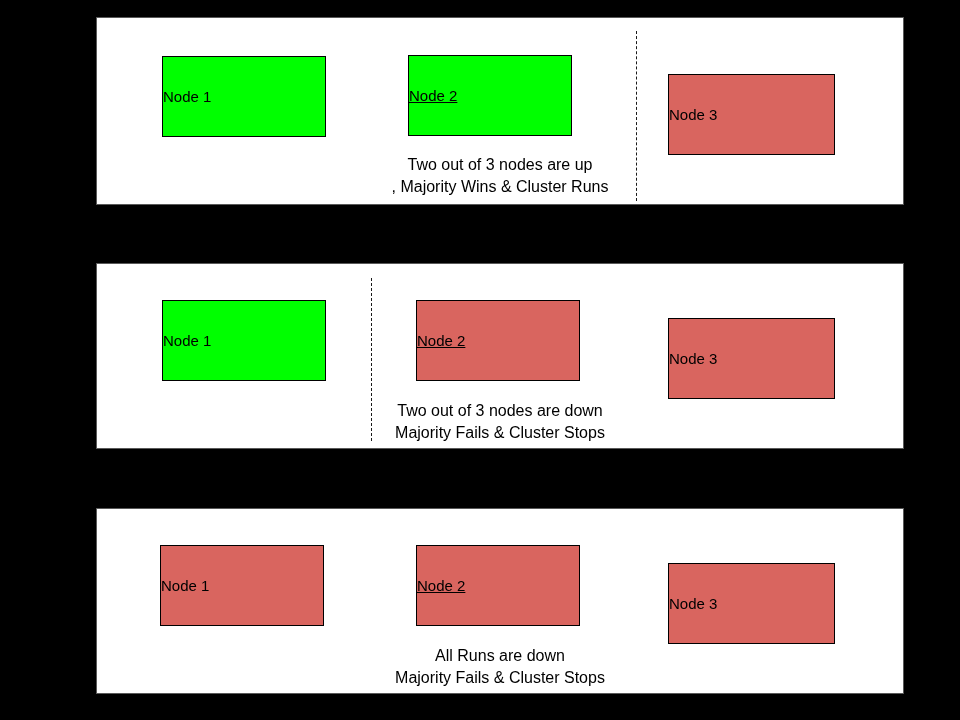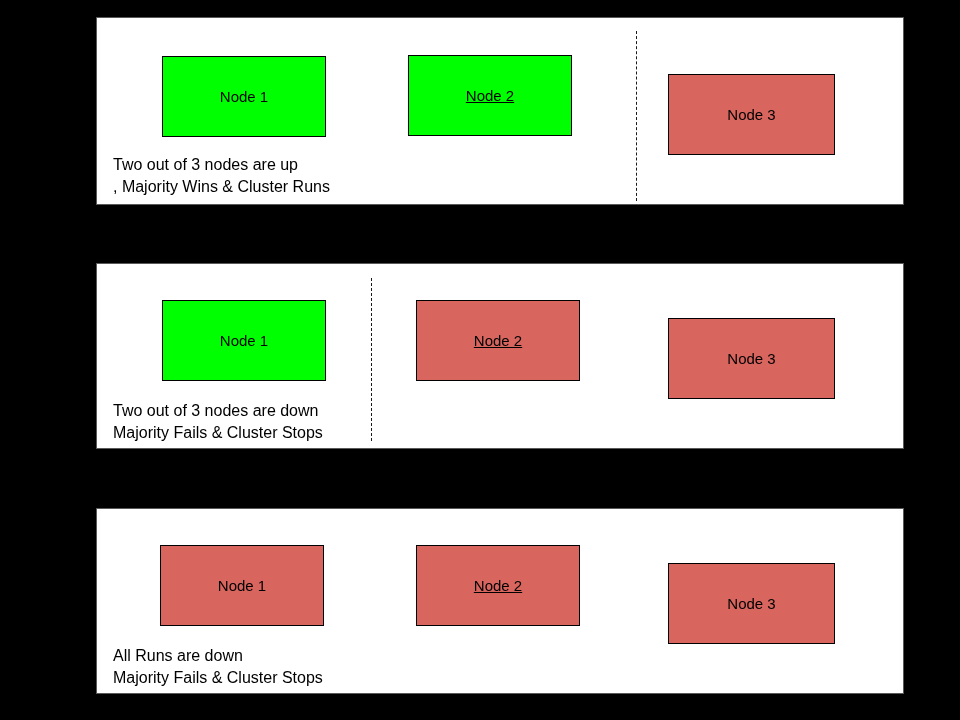--- a/index.html
+++ b/index.html
@@ -27,21 +27,21 @@
   .p3 { top: 508px; height: 186px; }
 
   .node {
     position: absolute;
     width: 164px;
     height: 81px;
     border: 1px solid #000000;
     box-sizing: border-box;
     display: flex;
     align-items: center;
-    justify-content: center;
+    justify-content: flex-start;
     font-size: 15px;
     color: #000000;
     white-space: nowrap;
   }
   .n1 { left: 65px;  top: 38px; }
   .n2 { left: 311px; top: 37px; text-decoration: underline; }
   .n3 { left: 571px; top: 38px; width: 167px; margin-top: 18px; }
   .p2 .n1, .p2 .n3, .p3 .n1, .p3 .n3 { top: 36px; }
   .p2 .n2, .p3 .n2 { left: 319px; top: 36px; }
   .p3 .n1 { left: 63px; }
@@ -52,24 +52,24 @@
     border-left: 1px dashed #1a1a1a;
   }
   .p1 .divider { left: 539px; top: 13px; height: 170px; }
   .p2 .divider { left: 274px; top: 14px; height: 163px; }
 
   .caption {
     position: absolute;
     left: 0;
     width: 100%;
     top: 136px;
+    text-align: center;
     font-size: 16px;
     line-height: 22px;
     color: #000000;
-    margin-left: 16px;
   }
 </style>
 </head>
 <body>
 
 <section class="panel p1">
   <div class="node n1" style="background: rgb(0, 255, 0);">
     <span>Node 1</span>
   </div>
   <div class="node n2" style="background: rgb(0, 255, 0);">

